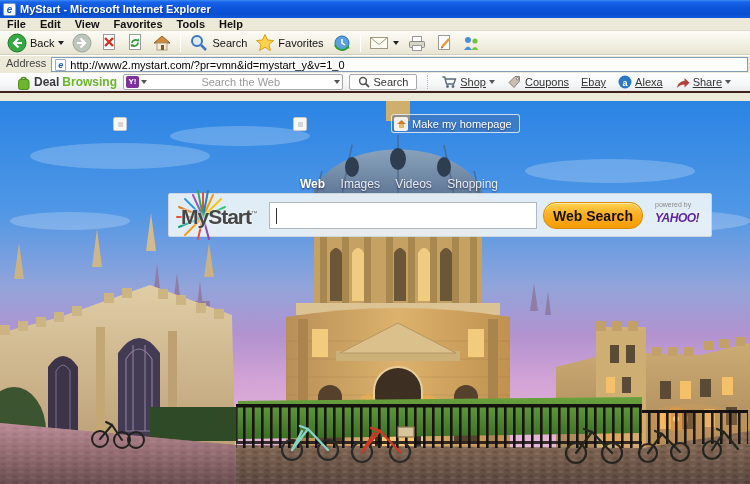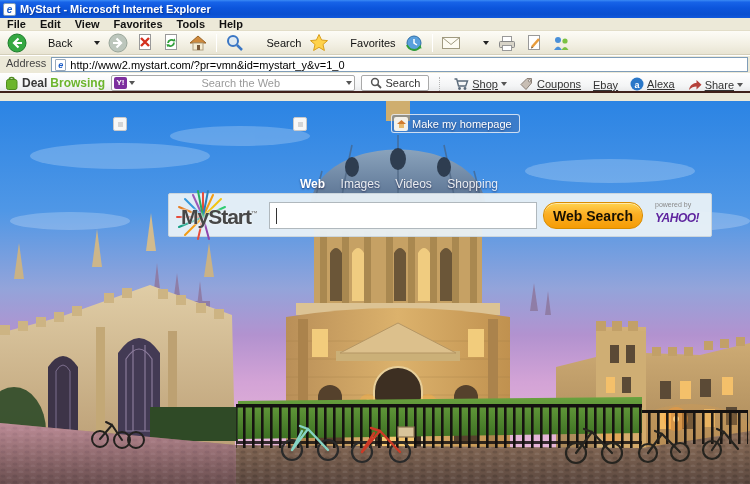--- a/index.html
+++ b/index.html
@@ -13,35 +13,35 @@
     color:#1a5cc8; font-size:10px; font-weight:bold; font-style:italic; line-height:11px; text-align:center; }
   .title-text { color:#fff; font-size:11px; font-weight:bold; text-shadow:1px 1px 1px #0a3ba0; }
 
   
   .menubar { height:13px; background:#ece9d8; display:flex; align-items:center; border-bottom:1px solid #e2ddc8; }
   .menu-item { font-size:11px; color:#111; padding:0 7px; cursor:default;font-weight:bold; }
 
   
   .toolbar { height:24px; background:linear-gradient(180deg,#fdfcf7 0%,#f2efe2 60%,#e8e4d3 100%);
     display:flex; align-items:center; padding:0 4px; gap:2px; border-bottom:1px solid #d4cfba; }
-  .tb-btn { display:flex; align-items:center; gap:21px; padding:18px 3px; font-size:11px; color:#111; }
+  .tb-btn { display:flex; align-items:center; gap:3px; padding:18px 3px; font-size:11px; color:#111; }
   .tb-caret { width:0; height:0; border-left:3px solid transparent; border-right:3px solid transparent; border-top:4px solid #222; margin-left:1px; }
   .tb-sep { width:1px; height:18px; background:#cdc8b2; border-right:1px solid #fff; margin:0 3px; }
 
   
   .addressbar { height:18px; background:#ece9d8; display:flex; padding:1px 2px 1px 6px; gap:5px; border-top:1px solid #fff; }
   .addr-label { font-size:11px; color:#444; }
   .addr-input { flex:1; height:15px; background:#fff; border:1px solid #7f9db9; display:flex; align-items:center; gap:4px; padding:0 3px; }
   .addr-ico { width:11px; height:12px; background:#fff; border:1px solid #9ab; border-radius:1px;
     color:#1a5cc8; font-size:9px; font-weight:bold; font-style:italic; line-height:10px; text-align:center; flex:0 0 auto;}
   .addr-url { font-size:11px; color:#000; white-space:nowrap; }
 
   
   .dealbar { height:20px; background:linear-gradient(180deg,#ffffff 0%,#f4f5f6 70%,#e9eaeb 100%);
-    border-bottom:2px solid #40211a; display:flex; align-items:flex-end; padding:0 4px; gap:6px; }
+    border-bottom:2px solid #40211a; display:flex; align-items:center; padding:0 16px; gap:6px; }
   .brand { display:flex; align-items:center; gap:3px; font-size:12px; font-weight:bold; }
   .brand .deal { color:#3a3a3a; } .brand .browsing { color:#6cb52d; }
   .deal-search { width:262px; height:16px; background:#fff; border:1px solid #a9a9a9; border-radius:2px;
     display:flex; align-items:center; padding:0 2px; gap:2px; }
   .engine-box { width:13px; height:12px; background:#7d2f9e; border-radius:2px; color:#fff;
     font-size:8px; font-weight:bold; text-align:center; line-height:12px; flex:0 0 auto; }
   .deal-search input { flex:1; border:none; outline:none; font-size:11px; text-align:center; color:#333; background:transparent; }
   .deal-search input::placeholder { color:#9a9a9a; }
   .small-caret { width:0; height:0; border-left:3px solid transparent; border-right:3px solid transparent; border-top:4px solid #555; }
   .deal-btn { height:16px; border:1px solid #a9a9a9; border-radius:2px; background:#fff;

